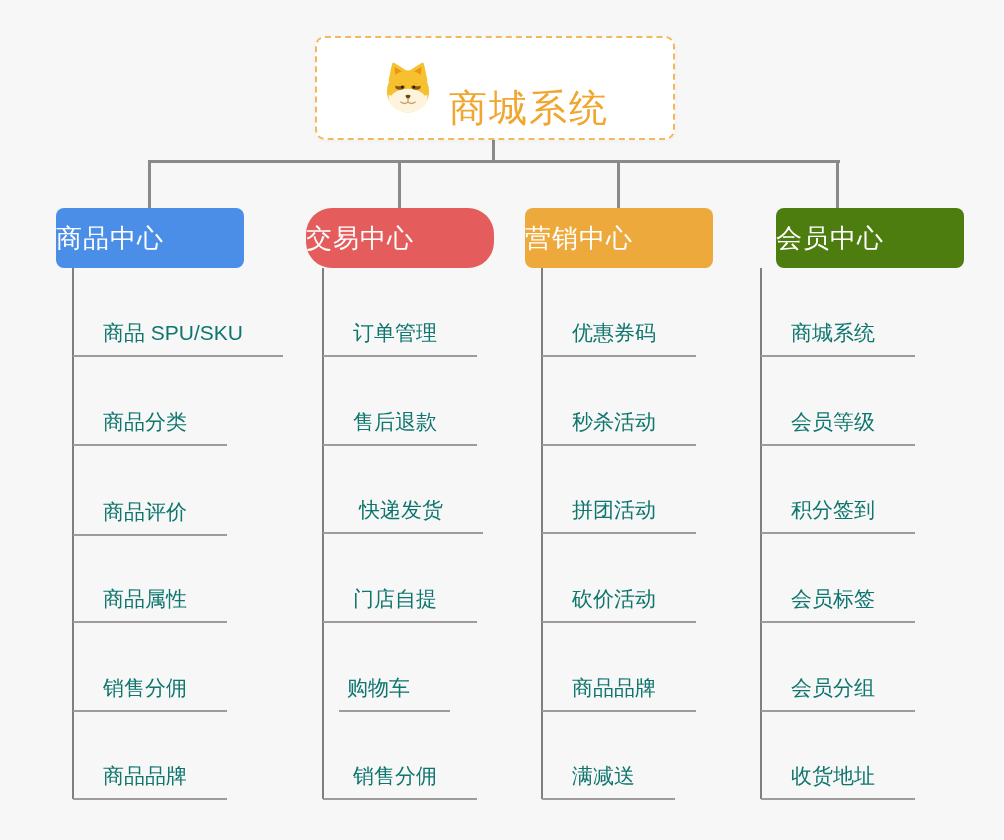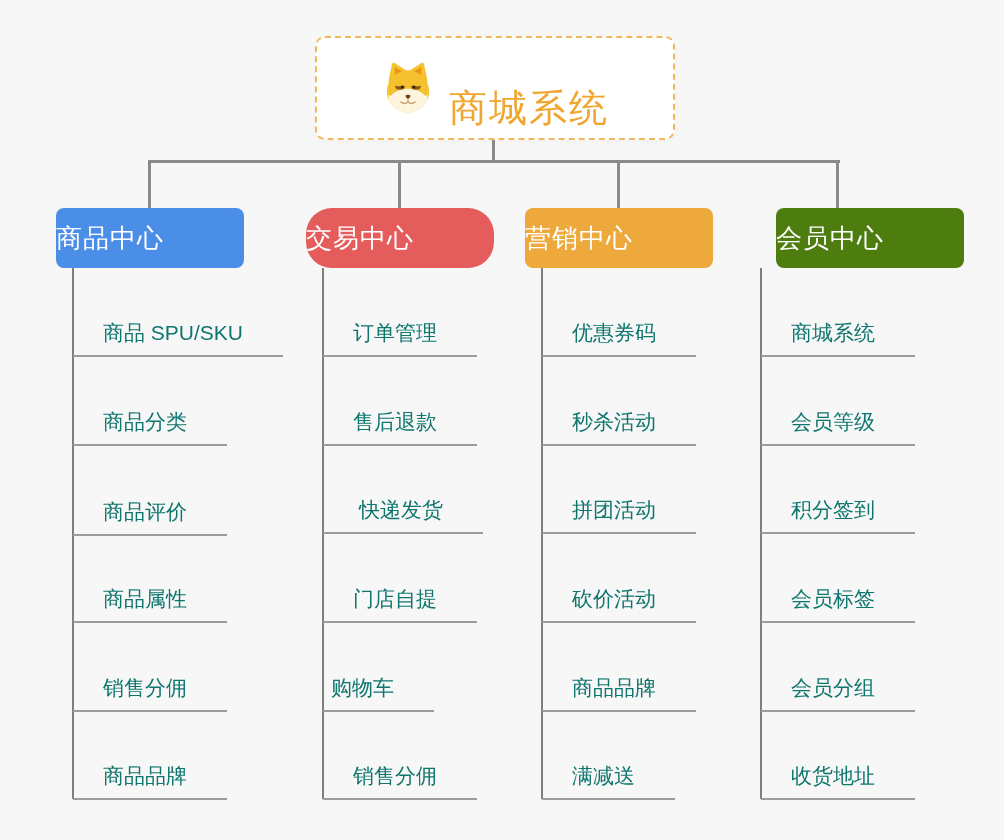--- a/index.html
+++ b/index.html
@@ -58,21 +58,21 @@
       <div class="leaf" style="left: 73px; top: 750px;">商品品牌</div>
       <div class="connector drop" style="left: 398px;"></div>
       <div class="branch-box" style="left: 306px; background: rgb(228, 92, 92); border-radius: 26px;">
         <span>交易中心</span>
       </div>
       <div class="spine" style="left: 322px;"></div>
       <div class="leaf" style="left: 323px; top: 307px;">订单管理</div>
       <div class="leaf" style="left: 323px; top: 396px;">售后退款</div>
       <div class="leaf" style="left: 323px; top: 484px; padding-left: 36px;">快递发货</div>
       <div class="leaf" style="left: 323px; top: 573px;">门店自提</div>
-      <div class="leaf" style="left: 323px; top: 662px; padding-left: 8px;">购物车</div>
+      <div class="leaf" style="left: 339px; top: 662px; padding-left: 8px;">购物车</div>
       <div class="leaf" style="left: 323px; top: 750px;">销售分佣</div>
       <div class="connector drop" style="left: 617px;"></div>
       <div class="branch-box" style="left: 525px; background: rgb(237, 169, 59);">
         <span>营销中心</span>
       </div>
       <div class="spine" style="left: 541px;"></div>
       <div class="leaf" style="left: 542px; top: 307px;">优惠券码</div>
       <div class="leaf" style="left: 542px; top: 396px;">秒杀活动</div>
       <div class="leaf" style="left: 542px; top: 484px;">拼团活动</div>
       <div class="leaf" style="left: 542px; top: 573px;">砍价活动</div>

